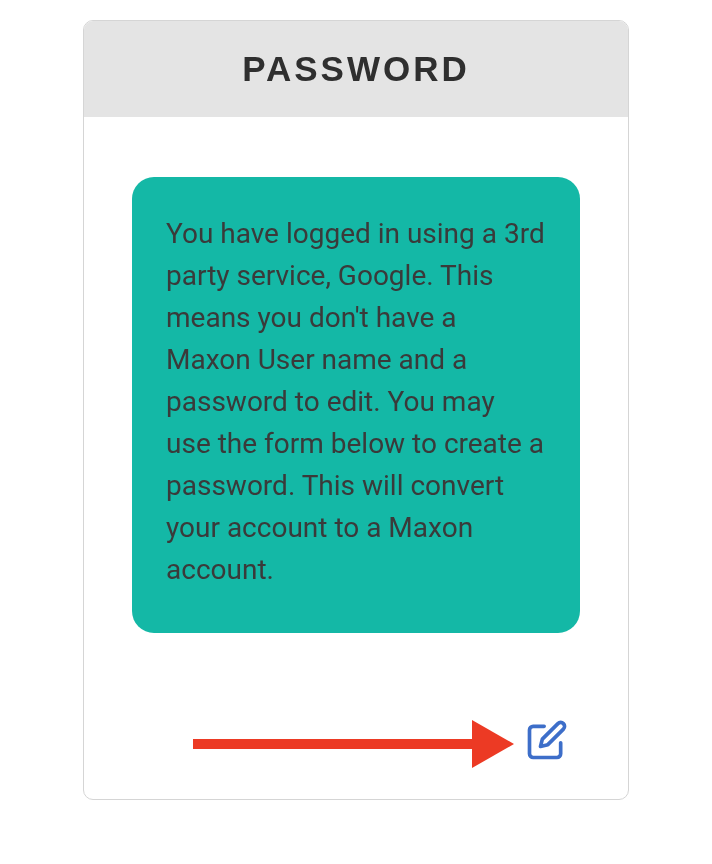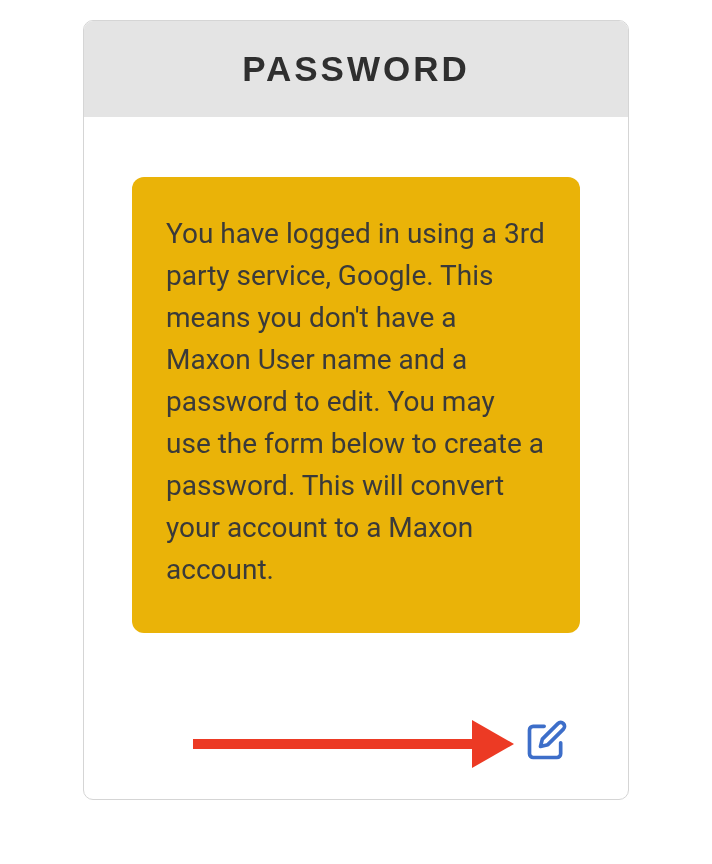--- a/index.html
+++ b/index.html
@@ -34,22 +34,22 @@
       color: #2f2f2f;
       text-transform: uppercase;
       font-family: "Arial Black", "Helvetica Neue", Arial, sans-serif;
       font-stretch: condensed;
     }
     .card-body {
       padding: 60px 48px 30px 48px;
       position: relative;
     }
     .info-box {
-      background: #eab308;
-      border-radius: 12px;
+      background: #14b8a6;
+      border-radius: 22px;
       padding: 36px 34px 42px 34px;
       margin-bottom: 86px;
     }
     .info-text {
       font-size: 28px;
       line-height: 1.5;
       color: #3a3a3a;
       font-weight: 400;
     }
     .edit-row {

